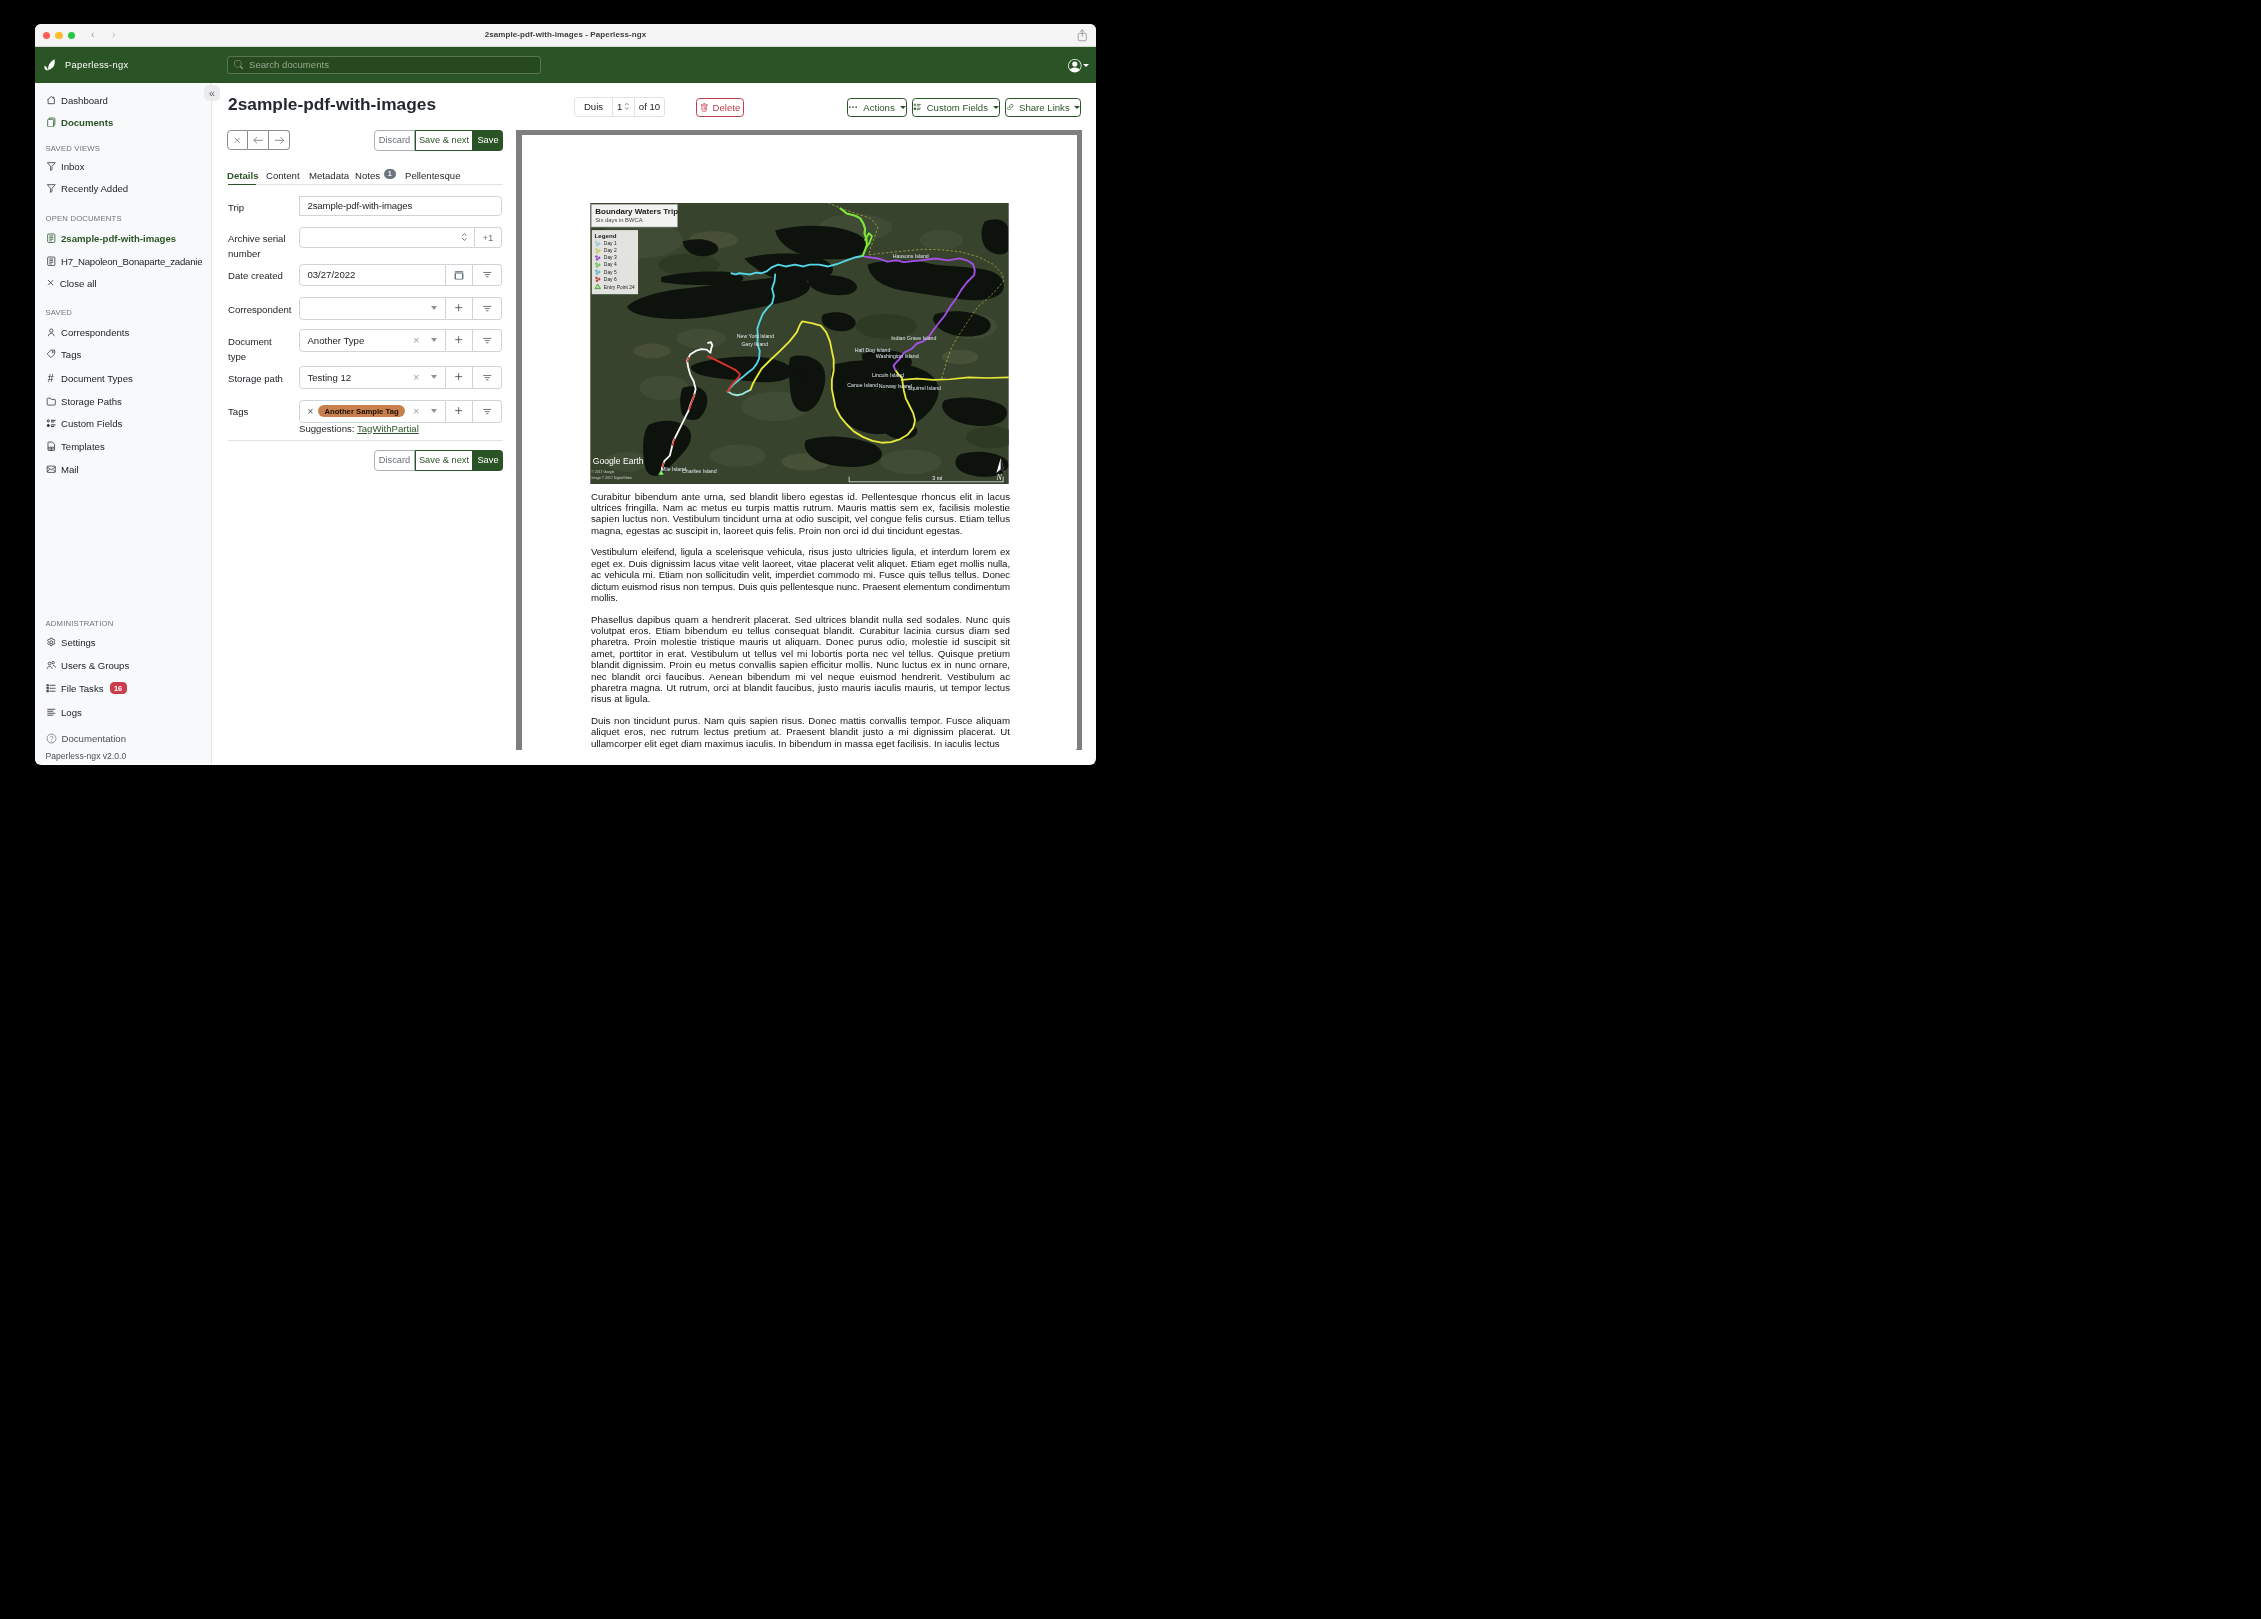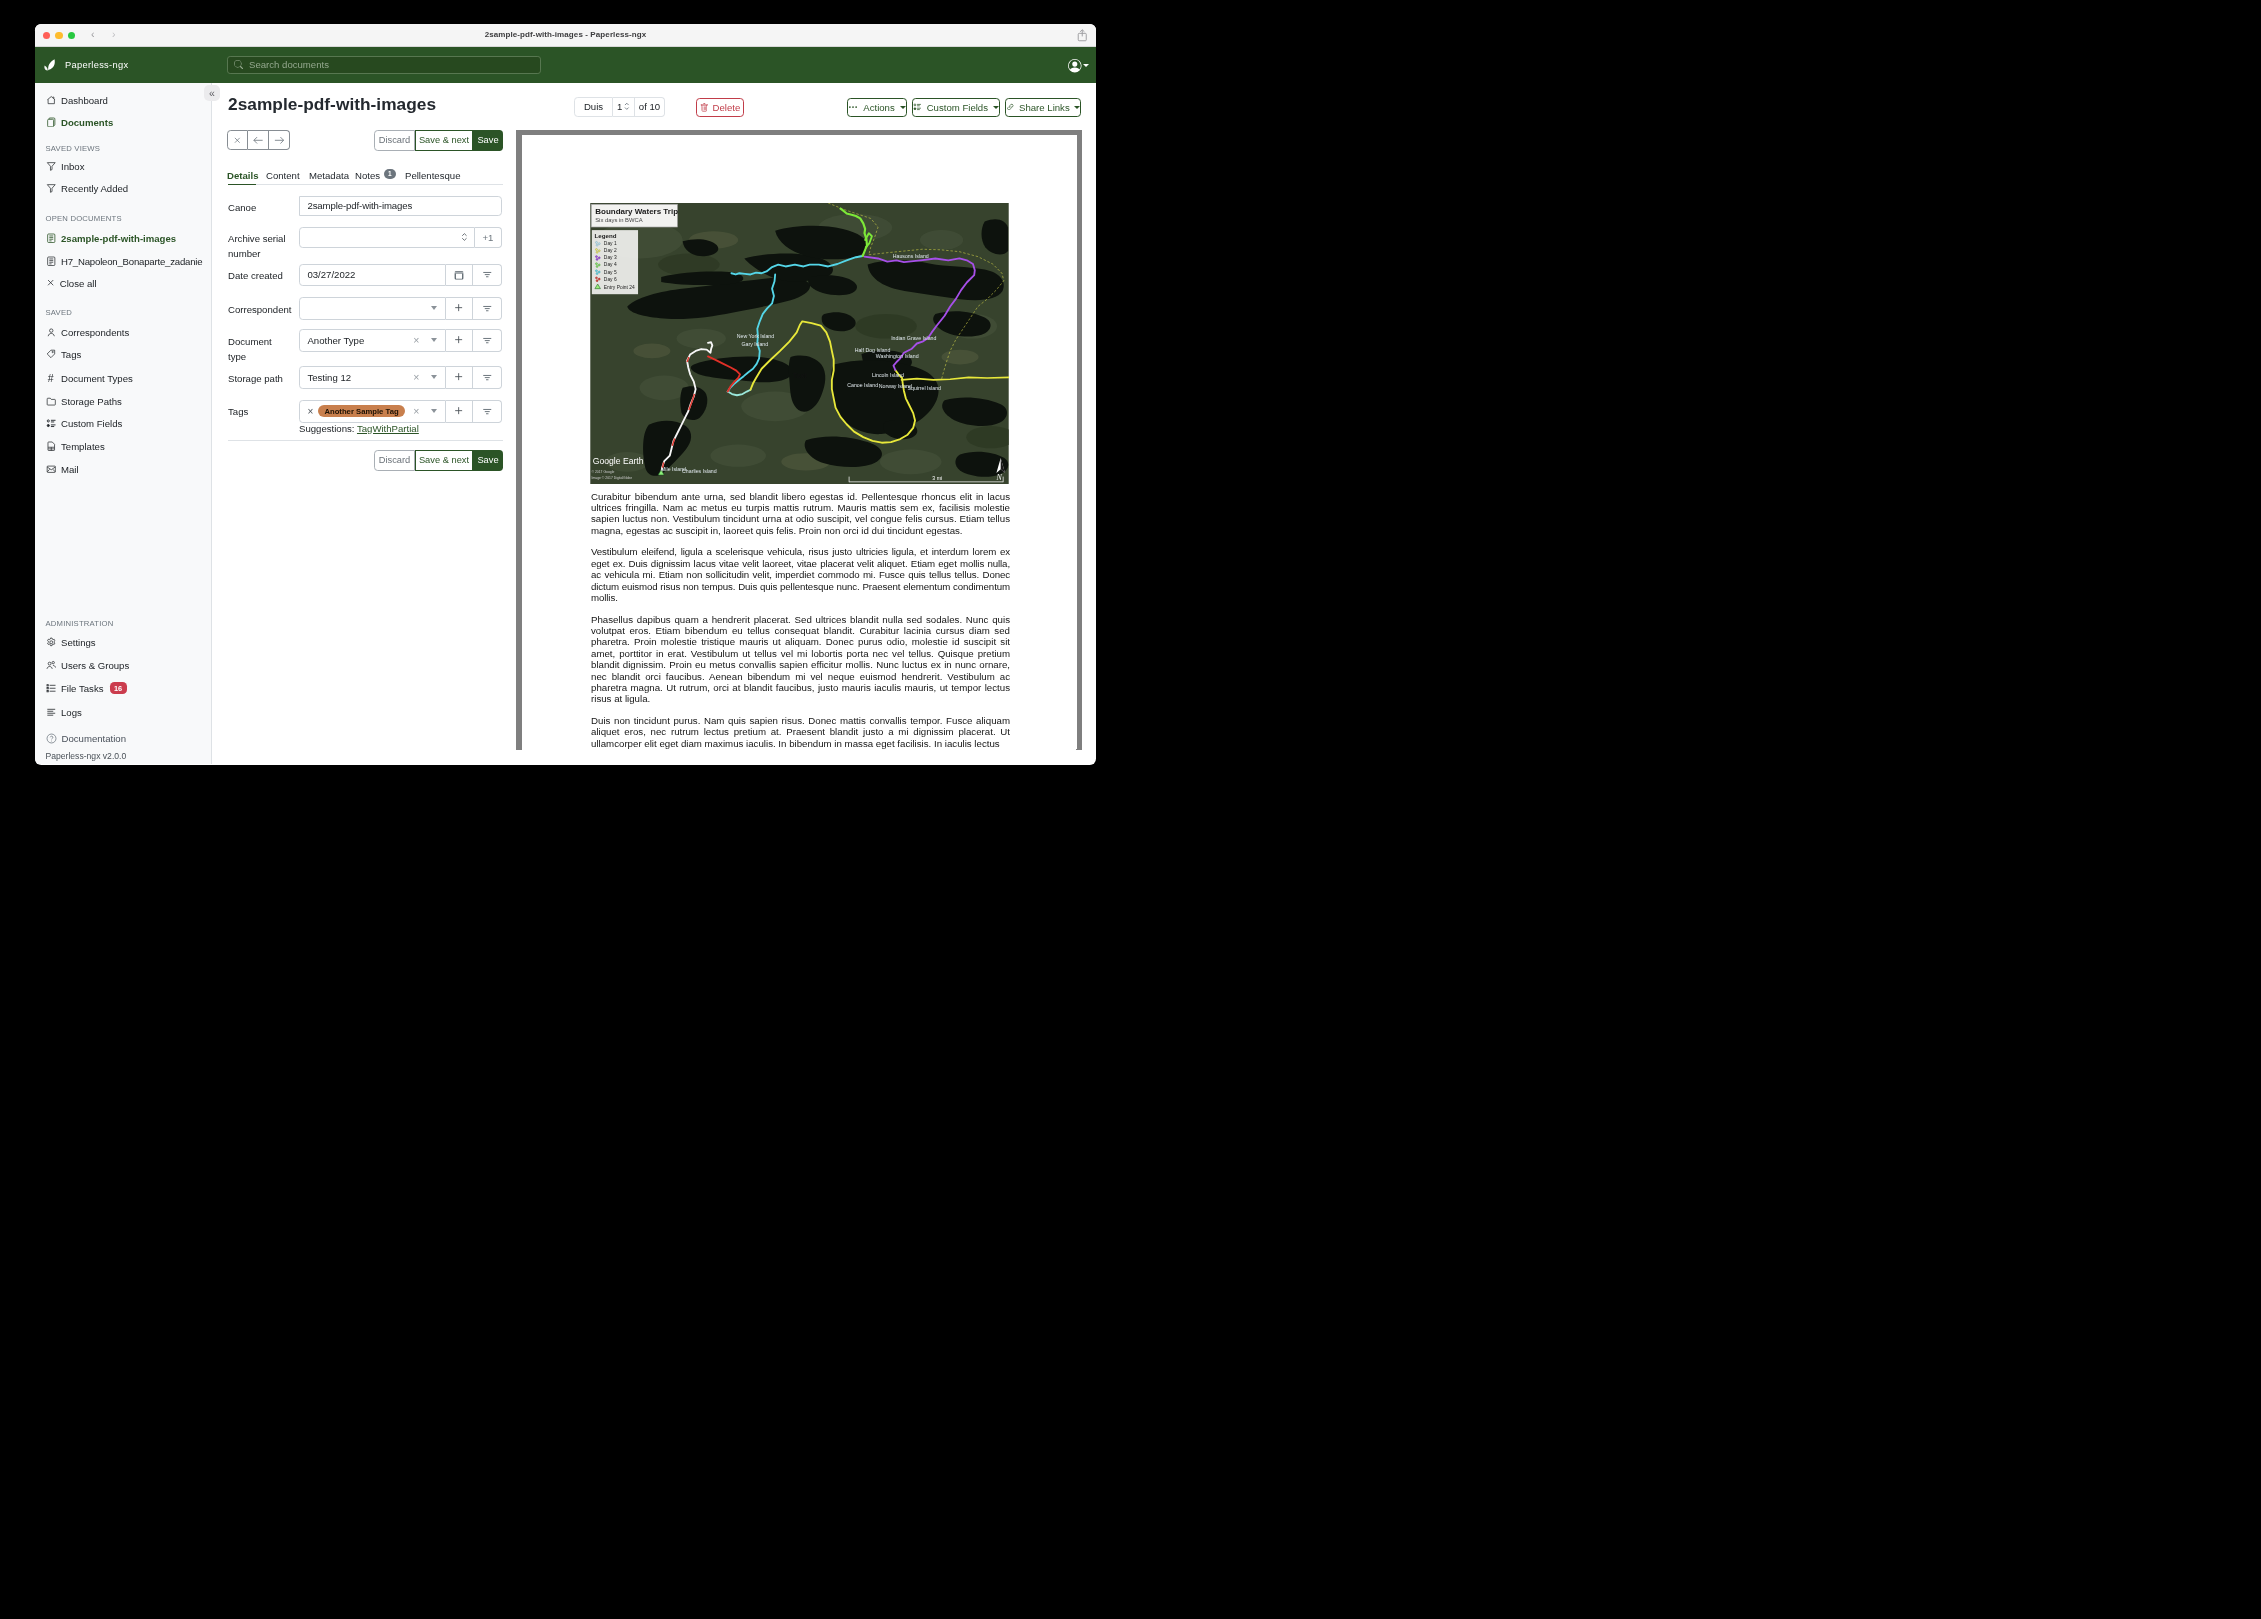--- a/index.html
+++ b/index.html
@@ -241,21 +241,21 @@
 
   <div class="tab green" style="left:192px;">Details</div>
   <div class="tab" style="left:231px;">Content</div>
   <div class="tab" style="left:274px;">Metadata</div>
   <div class="tab" style="left:320px;">Notes</div>
   <div class="badge1">1</div>
   <div class="tab" style="left:370px;">Pellentesque</div>
   <div class="tabline"></div>
   <div class="tabactive"></div>
 
-  <div class="flabel" style="top:176px;">Canoe</div>
+  <div class="flabel" style="top:176px;">Trip</div>
   <div class="irow" style="top:172px;height:20.7px;">
     <div class="seg maininput" style="letter-spacing:-0.1px;">2sample-pdf-with-images</div>
   </div>
 
   <div class="flabel" style="top:207px;">Archive serial<br>number</div>
   <div class="irow" style="top:203px;height:21px;">
     <div class="seg maininput" style="justify-content:flex-end !important;padding-right:6.2px;">
       <svg width="6.8" height="10" viewBox="0 0 11 16" fill="none" stroke="#495057" stroke-width="1.3">
           <path d="M2 6 5.5 2.6 9 6M2 10l3.5 3.4L9 10"></path>
         </svg>

